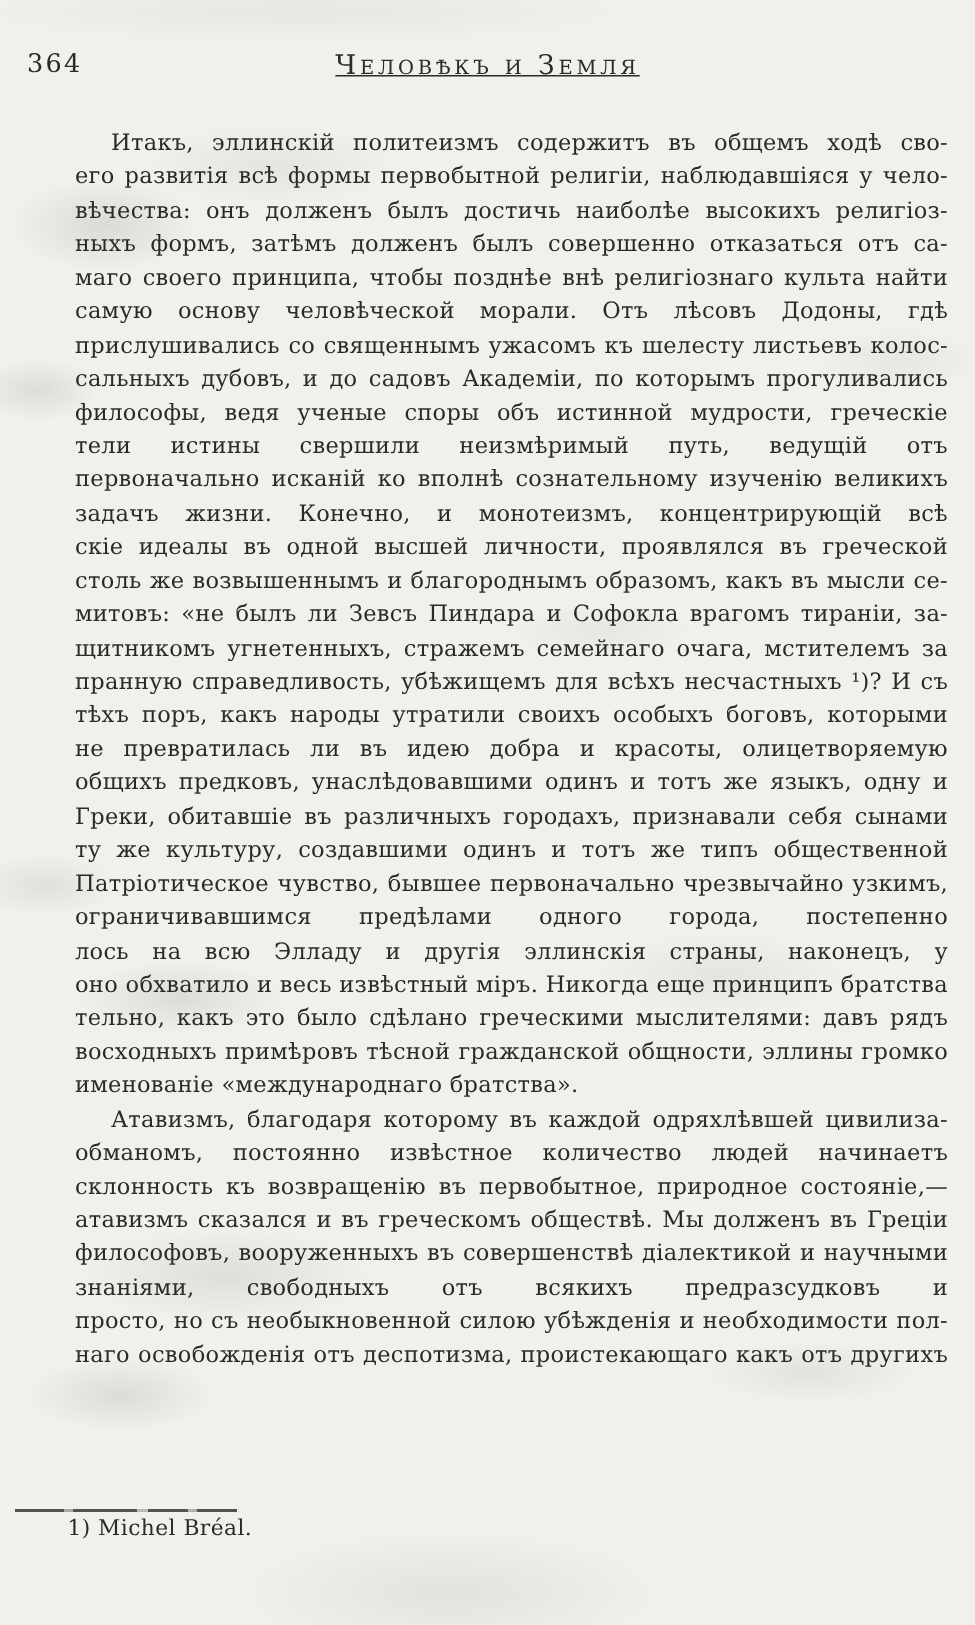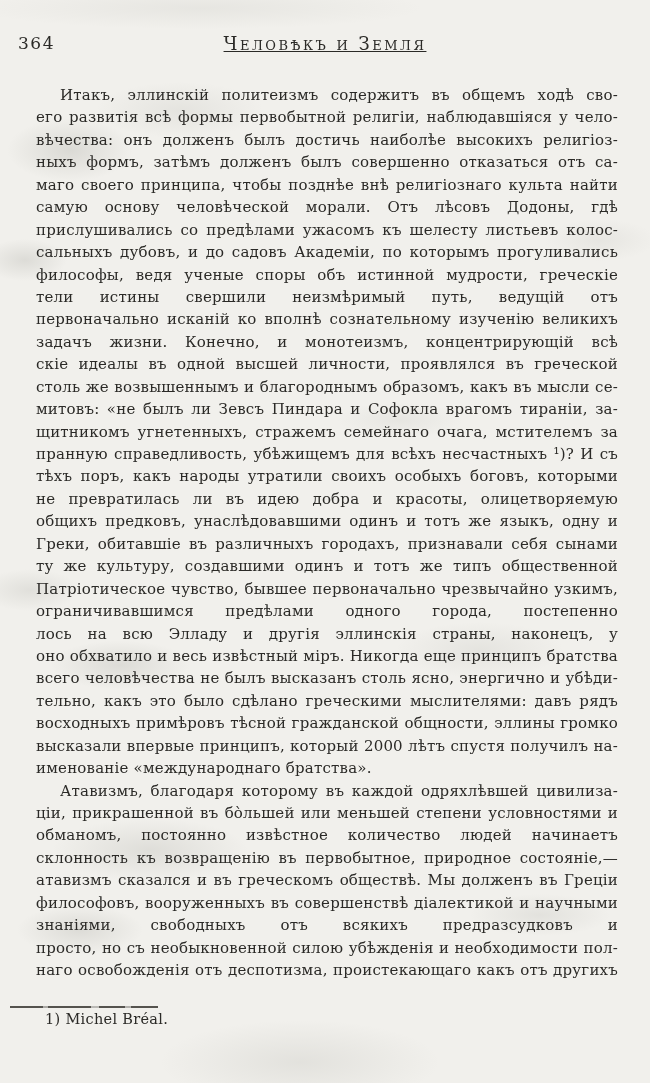--- a/index.html
+++ b/index.html
@@ -60,21 +60,21 @@
     display: block;
     text-align: center;
     font-variant: small-caps;
     font-size: 18px;
     letter-spacing: 2.5px;
     text-decoration: underline;
   }
   .body-text {
     position: absolute;
     top: 84px;
-    left: 36px;
+    left: 50px;
     width: 582px;
   }
   .para { margin: 0; }
   .line {
     height: 22.45px;
     line-height: 22.45px;
     font-size: 15px;
     letter-spacing: 0.2px;
     text-align: justify;
     text-align-last: justify;
@@ -113,49 +113,46 @@
   </div>
 
   <div class="body-text" id="paragraphs">
       <div class="para">
         <div class="line first">Итакъ, эллинскій политеизмъ содержитъ въ общемъ ходѣ сво-</div>
         <div class="line">его развитія всѣ формы первобытной религіи, наблюдавшіяся у чело-</div>
         <div class="line">вѣчества: онъ долженъ былъ достичь наиболѣе высокихъ религіоз-</div>
         <div class="line">ныхъ формъ, затѣмъ долженъ былъ совершенно отказаться отъ са-</div>
         <div class="line">маго своего принципа, чтобы позднѣе внѣ религіознаго культа найти</div>
         <div class="line">самую основу человѣческой морали. Отъ лѣсовъ Додоны, гдѣ вѣрующіе</div>
-        <div class="line">прислушивались со предѣлами ужасомъ къ шелесту листьевъ колос-</div>
+        <div class="line">прислушивались со священнымъ ужасомъ къ шелесту листьевъ колос-</div>
         <div class="line">сальныхъ дубовъ, и до садовъ Академіи, по которымъ прогуливались</div>
         <div class="line">философы, ведя ученые споры объ истинной мудрости, греческіе иска-</div>
         <div class="line">тели истины свершили неизмѣримый путь, ведущій отъ первоначальныхъ</div>
         <div class="line">первоначально исканій ко вполнѣ сознательному изученію великихъ</div>
         <div class="line">задачъ жизни. Конечно, и монотеизмъ, концентрирующій всѣ человѣче-</div>
         <div class="line">скіе идеалы въ одной высшей личности, проявлялся въ греческой мысли</div>
         <div class="line">столь же возвышеннымъ и благороднымъ образомъ, какъ въ мысли се-</div>
         <div class="line">митовъ: «не былъ ли Зевсъ Пиндара и Софокла врагомъ тираніи, за-</div>
         <div class="line">щитникомъ угнетенныхъ, стражемъ семейнаго очага, мстителемъ за по-</div>
         <div class="line">пранную справедливость, убѣжищемъ для всѣхъ несчастныхъ ¹)? И съ</div>
         <div class="line">тѣхъ поръ, какъ народы утратили своихъ особыхъ боговъ, которыми</div>
         <div class="line">не превратилась ли въ идею добра и красоты, олицетворяемую Богомъ?</div>
         <div class="line">общихъ предковъ, унаслѣдовавшими одинъ и тотъ же языкъ, одну и</div>
         <div class="line">Греки, обитавшіе въ различныхъ городахъ, признавали себя сынами</div>
         <div class="line">ту же культуру, создавшими одинъ и тотъ же типъ общественной жизни.</div>
         <div class="line">Патріотическое чувство, бывшее первоначально чрезвычайно узкимъ,</div>
         <div class="line">ограничивавшимся предѣлами одного города, постепенно распространи-</div>
         <div class="line">лось на всю Элладу и другія эллинскія страны, наконецъ, у философовъ</div>
         <div class="line">оно обхватило и весь извѣстный міръ. Никогда еще принципъ братства</div>
-        <div class="line">всего человѣчества не былъ высказанъ столь ясно, энергично и убѣди-</div>
         <div class="line">тельно, какъ это было сдѣлано греческими мыслителями: давъ рядъ пре-</div>
         <div class="line">восходныхъ примѣровъ тѣсной гражданской общности, эллины громко</div>
-        <div class="line">высказали впервые принципъ, который 2000 лѣтъ спустя получилъ на-</div>
         <div class="line endpara">именованіе «международнаго братства».</div>
       </div>
       <div class="para">
         <div class="line first">Атавизмъ, благодаря которому въ каждой одряхлѣвшей цивилиза-</div>
-        <div class="line">ціи, прикрашенной въ бо̀льшей или меньшей степени условностями и</div>
         <div class="line">обманомъ, постоянно извѣстное количество людей начинаетъ проявлять</div>
         <div class="line">склонность къ возвращенію въ первобытное, природное состояніе,—этотъ</div>
         <div class="line">атавизмъ сказался и въ греческомъ обществѣ. Мы долженъ въ Греціи</div>
         <div class="line">философовъ, вооруженныхъ въ совершенствѣ діалектикой и научными по-</div>
         <div class="line">знаніями, свободныхъ отъ всякихъ предразсудковъ и высказывающихся</div>
         <div class="line">просто, но съ необыкновенной силою убѣжденія и необходимости пол-</div>
         <div class="line">наго освобожденія отъ деспотизма, проистекающаго какъ отъ другихъ</div>
       </div>
     </div>
 

